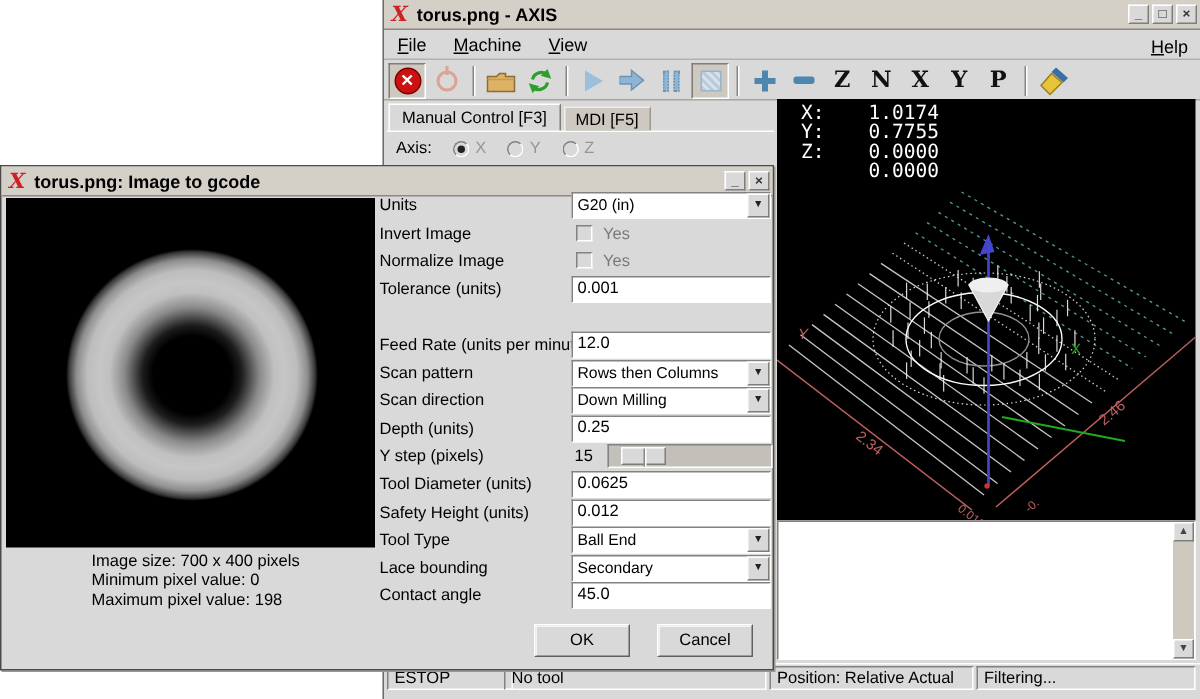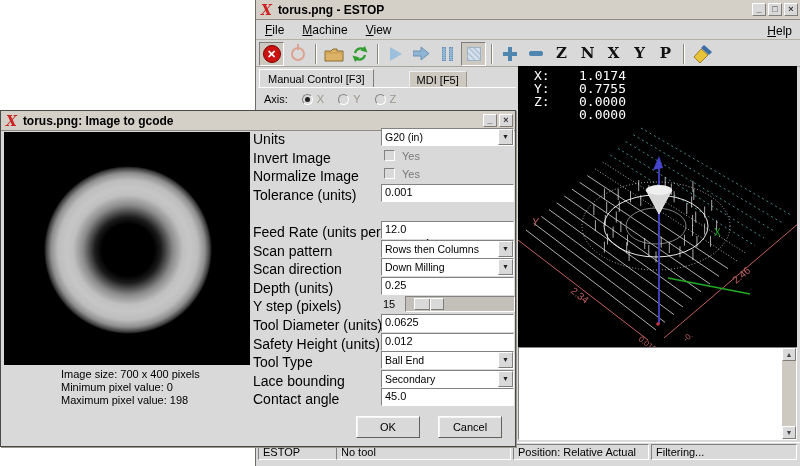--- a/index.html
+++ b/index.html
@@ -49,21 +49,21 @@
   .icon-pause { display:flex; gap:3px; }
   .icon-pause span { width:4px; height:14px; background:#8fb4d4; border:1px dotted #6a92b4; }
   .icon-play { width:0; height:0; border-left:12px solid #9cc0dc;
                border-top:7px solid transparent; border-bottom:7px solid transparent; }
   .icon-stop { width:14px; height:14px;
                background:repeating-linear-gradient(45deg,#b9cbdc 0 2px,#d7e1ea 2px 4px);
                border:1px solid #9db4c8; }
   .view-letter { font-family:"DejaVu Serif", serif; font-weight:bold; font-size:15px; color:#111; line-height:1; }
 
   
-  #tab-strip { position:absolute; left:3px; top:69px; display:flex; align-items:flex-end;gap:33px; }
+  #tab-strip { position:absolute; left:3px; top:69px; display:flex; align-items:flex-end; }
   .tab { font-size:11px; color:#000; padding:3px 8px 2px 8px; background:#d9d9d9;
          border:1px solid; border-color:#ffffff #807c77 transparent #ffffff; }
   .tab.inactive { background:#cdc9c1; padding:2px 7px 1px 7px; margin-left:2px;
                   border-color:#efefef #9b968e #807c77 #efefef; }
   #manual-panel { position:absolute; left:2px; top:87px; width:258px; height:60px;
                   border-top:1px solid #ffffff; }
   #axis-row { position:absolute; left:6px; top:5px; display:flex; align-items:center;
               font-size:11px; color:#000; }
   .radio { width:11px; height:11px; border-radius:50%; margin:0 4px 0 14px;
            border:1px solid; border-color:#828282 #ffffff #ffffff #828282; background:#d9d9d9;
@@ -104,21 +104,21 @@
   
   #gcode-dialog { left:0; top:110px; width:516px; height:337px; border:1px solid #4a4a4a;
                   box-shadow:1px 1px 0 #9b968e; z-index:10; }
   #dlg-image { position:absolute; left:3px; top:21px; width:246px; height:233px; background:#000; overflow:hidden; }
   #torus { position:absolute; left:40px; top:34px; width:168px; height:168px; border-radius:50%;
            background:radial-gradient(circle closest-side,
              #000 0 26px,#1c1c1c 33px,#8a8a8a 45px,#c0c0c0 55px,#c6c6c6 62px,
              #bdbdbd 70px,#8e8e8e 77px,#3a3a3a 82px,#000 84px); }
   #img-info { position:absolute; left:60px; top:257px; font-size:11px; color:#000; line-height:13px; }
   .frow { position:absolute; left:0; width:516px; height:18px; font-size:11px; color:#000; }
-  .flabel { position:absolute; left:252px; top:3px; font-size:14px; white-space:nowrap; }
+  .flabel { position:absolute; left:252px; top:3px; font-size:11px; white-space:nowrap; }
   .ffield { position:absolute; left:380px; top:0; width:133px; height:18px; }
   .combo { position:absolute; left:380px; top:0; width:133px; height:18px; background:#ffffff;
            border:1px solid; border-color:#828282 #ffffff #ffffff #828282; display:flex; }
   .combo-val { flex:1; font-size:10.5px; padding:2px 3px; white-space:nowrap; overflow:hidden; }
   .combo-btn { width:15px; background:#d9d9d9; border:1px solid;
                border-color:#ffffff #807c77 #807c77 #ffffff;
                font-size:7px; text-align:center; line-height:14px; color:#222; }
   .cb-box { position:absolute; left:383px; top:3px; width:11px; height:11px; background:#d9d9d9;
             border:1px solid; border-color:#828282 #ffffff #ffffff #828282; }
   .cb-label { position:absolute; left:401px; top:3px; color:#7a7a7a; }
@@ -134,21 +134,21 @@
              box-shadow:inset 1px 1px 0 #f4f4f4; font-size:11px; text-align:center; line-height:20px; }
   u { text-decoration:underline; }
 </style>
 </head>
 <body>
 
 <div class="win" id="axis-win">
 
   <div class="titlebar">
     <span class="app-logo">X</span>
-    <span>torus.png - ESTOP</span>
+    <span>torus.png - AXIS</span>
     <div class="win-controls">
       <div class="wc-btn">_</div>
       <div class="wc-btn">□</div>
       <div class="wc-btn">×</div>
     </div>
   </div>
 
   <div id="axis-menubar">
     <span class="menu-item ul-first"><u>F</u>ile</span>
     <span class="menu-item ul-first"><u>M</u>achine</span>

